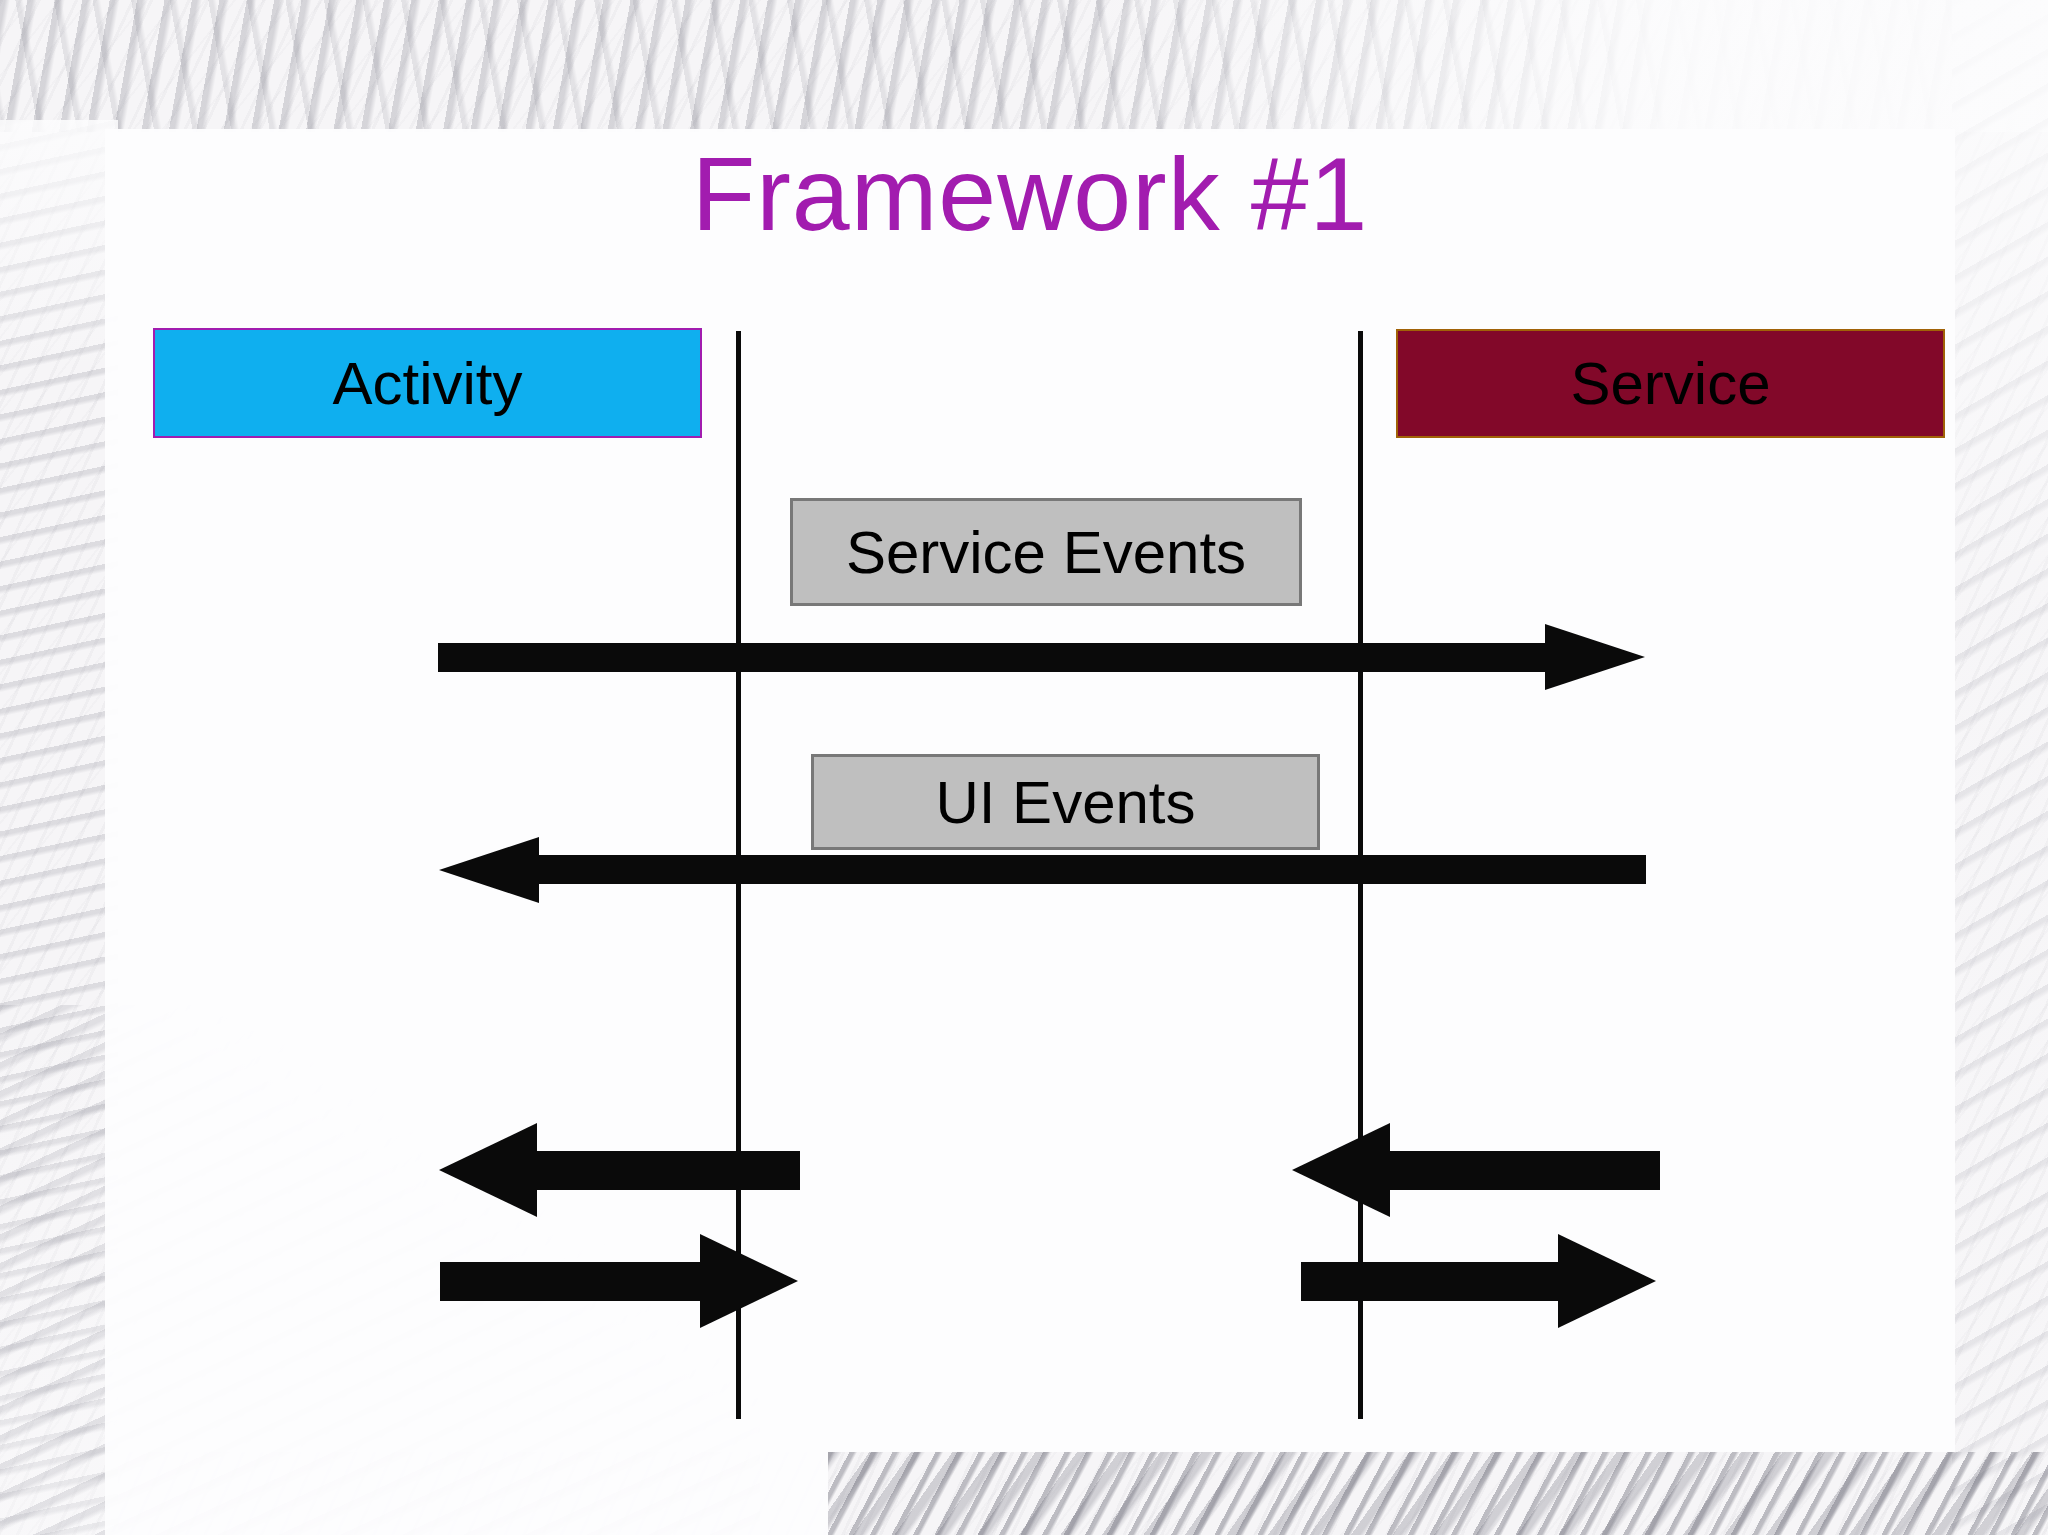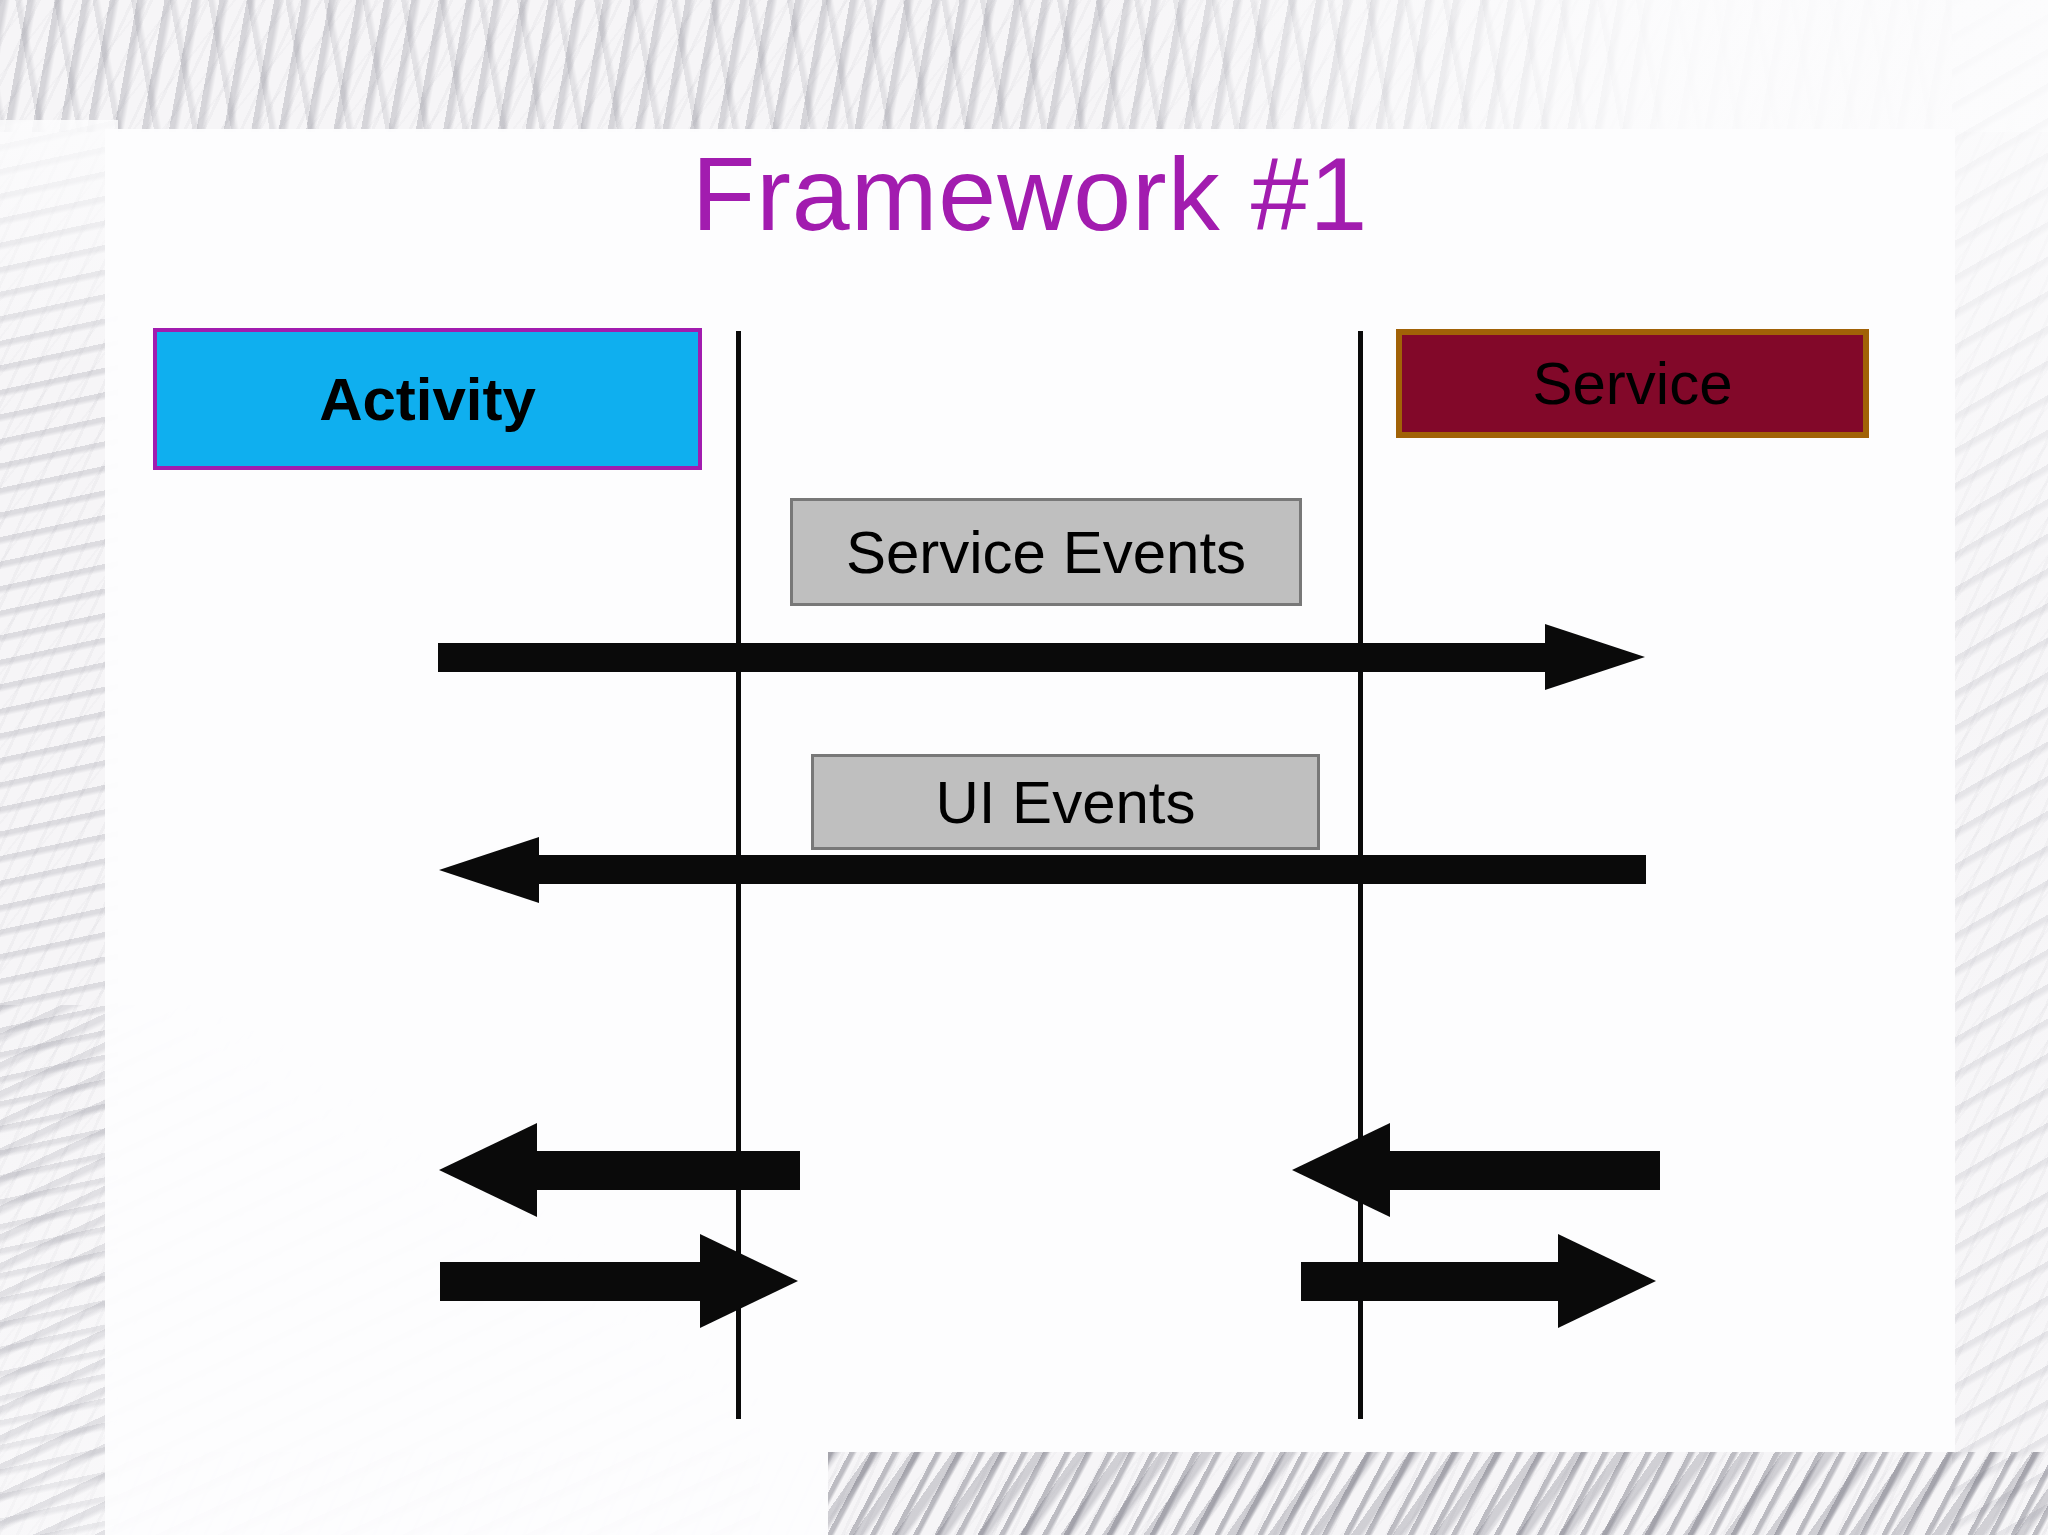--- a/index.html
+++ b/index.html
@@ -64,26 +64,26 @@
     letter-spacing:1px;
   }
   .lane-line{position:absolute;top:331px;width:5px;height:1088px;background:#0a0a0a;}
   .line-1{left:736px;}
   .line-2{left:1358px;}
   .box{
     position:absolute;display:flex;align-items:center;justify-content:center;
     font-size:60px;color:#000;box-sizing:border-box;
   }
   .box-activity{
-    left:153px;top:328px;width:549px;height:142px;
-    background:var(--activity-fill,#0fafef);border:4px solid #a21caf;font-weight:bold;
+    left:153px;top:328px;width:549px;height:110px;
+    background:var(--activity-fill,#0fafef);border:2px solid #a21caf;
   }
   .box-service{
-    left:1396px;top:329px;width:473px;height:109px;
-    background:var(--service-fill,#820829);border:6px solid #a16207;
+    left:1396px;top:329px;width:549px;height:109px;
+    background:var(--service-fill,#820829);border:2px solid #a16207;
   }
   .box-gray{
     background:var(--event-fill,#bfbfbf);border:3px solid #787878;
   }
   .box-service-events{left:790px;top:498px;width:512px;height:108px;text-align:right;}
   .box-ui-events{left:811px;top:710px;width:509px;height:96px;margin-top:44px;}
   .box-state{left:798px;top:1094px;width:503px;height:275px;}
   .shaft{position:absolute;background:var(--arrow,#0a0a0a);}
   .head{position:absolute;width:0;height:0;}
   .head-right{border-top:33px solid transparent;border-bottom:33px solid transparent;border-left:100px solid var(--arrow,#0a0a0a);}

